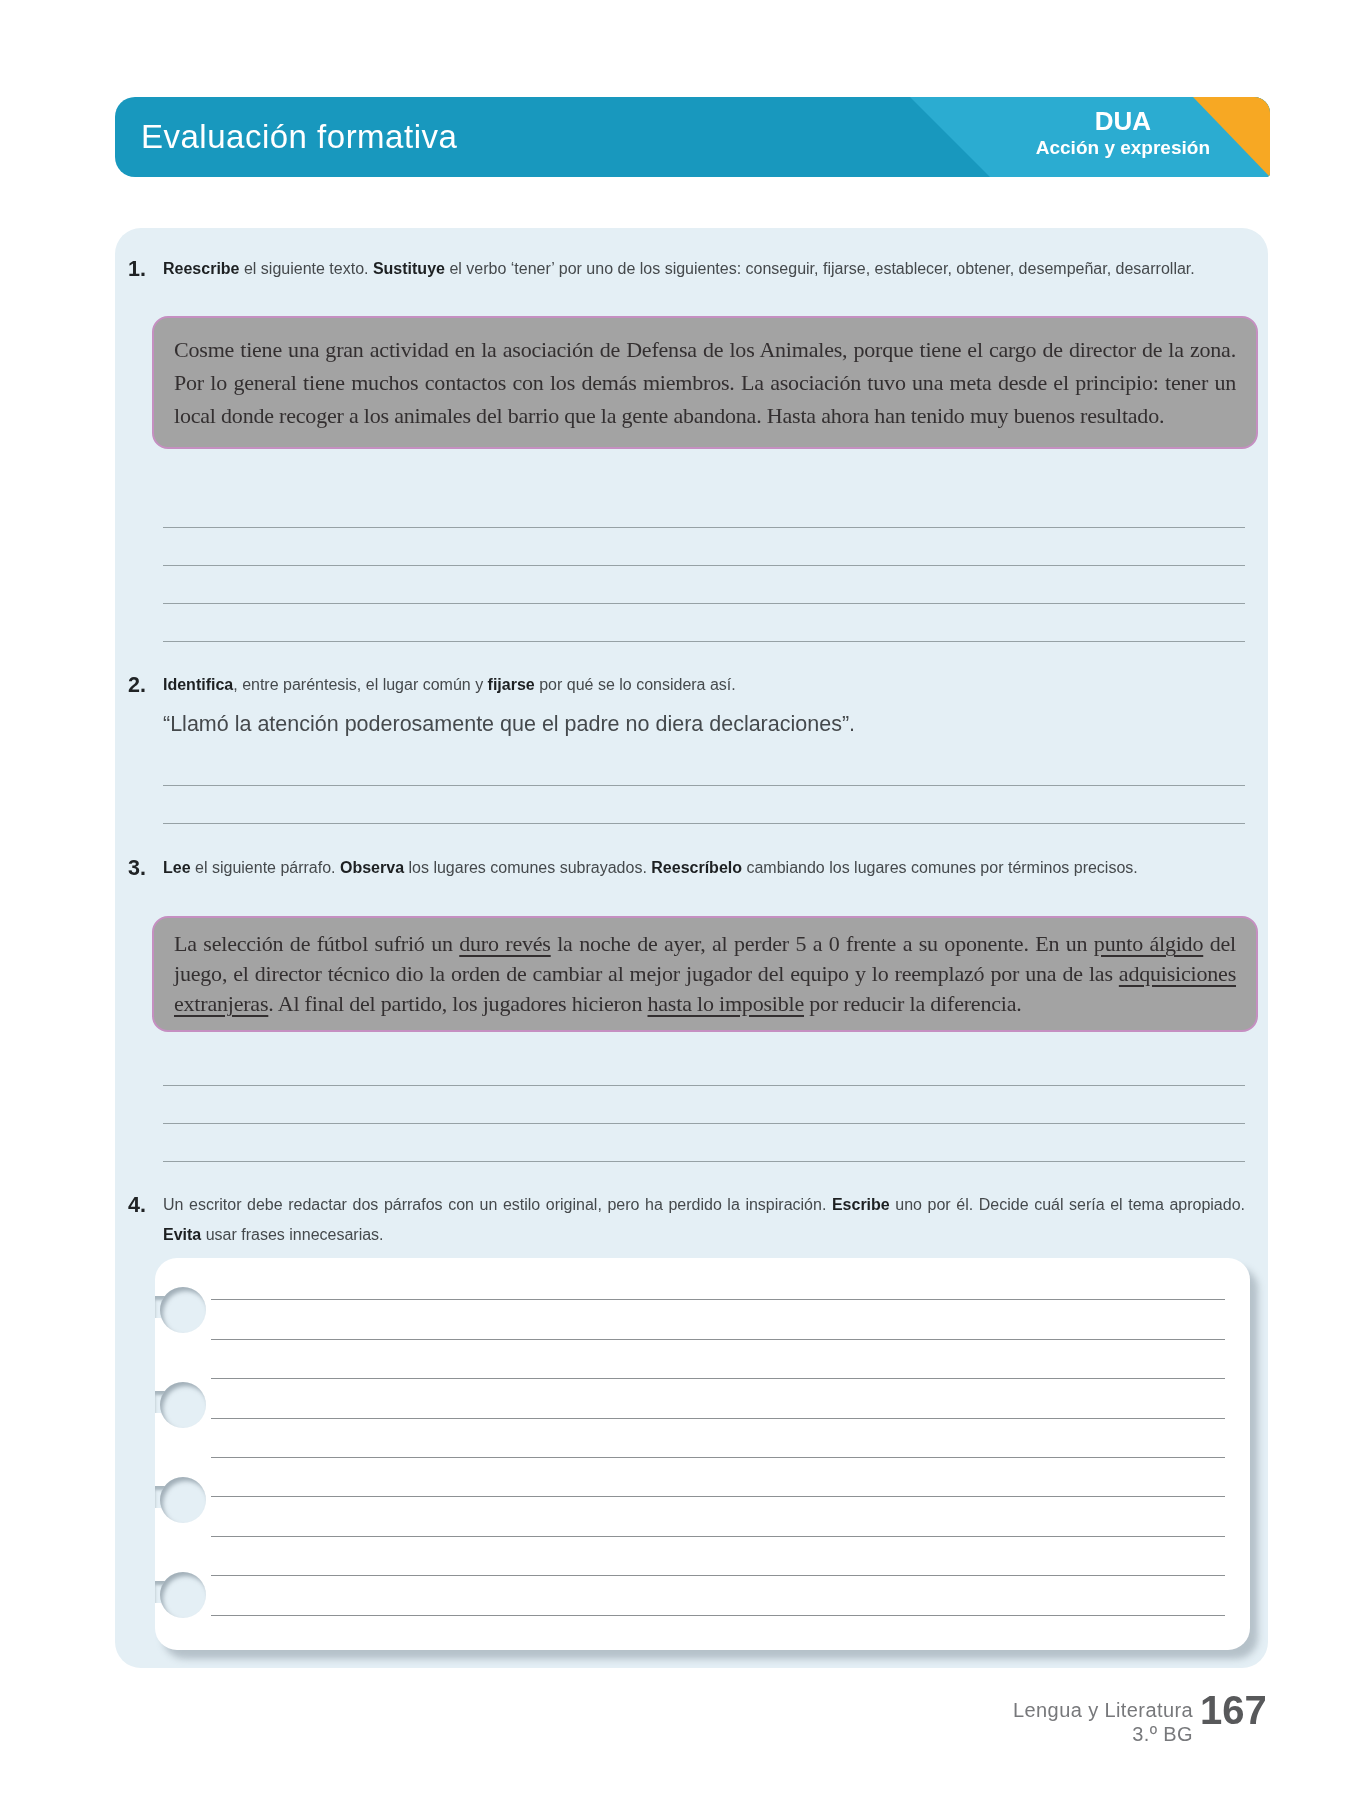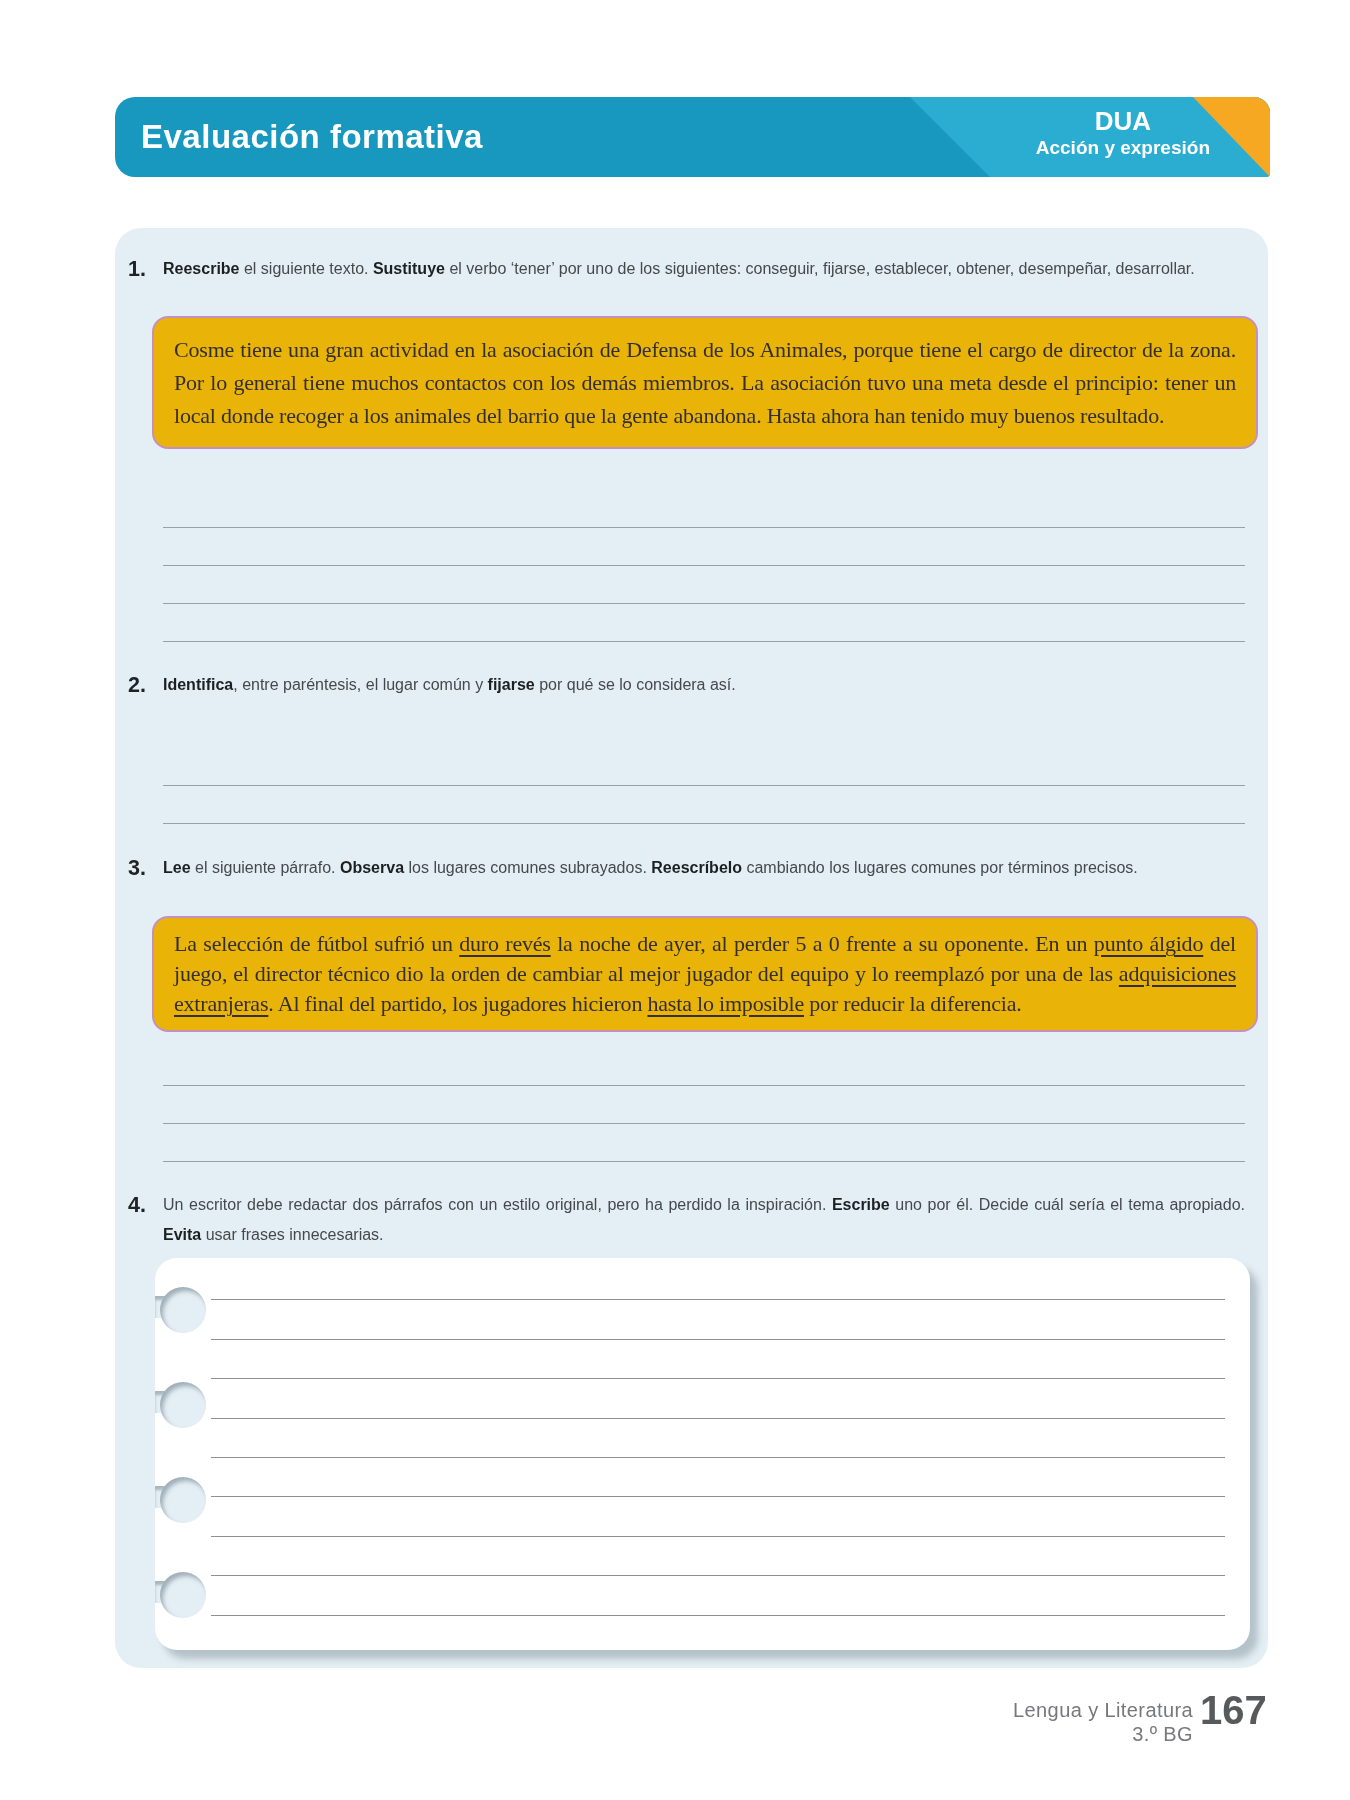--- a/index.html
+++ b/index.html
@@ -17,40 +17,40 @@
   .banner-light {
     position:absolute; inset:0; background:var(--banner-light-teal);
     clip-path:polygon(795px 0, 100% 0, 100% 100%, 875px 100%);
   }
   .banner-corner {
     position:absolute; right:0; top:0; width:77px; height:80px;
     background:var(--corner-orange); clip-path:polygon(0 0, 100% 0, 100% 100%);
   }
   .banner-title {
     position:absolute; left:26px; top:50%; transform:translateY(-50%);
-    margin:0; font-size:33px; font-weight:700; letter-spacing:.5px; color:#fff;
+    margin:0; font-size:33px; font-weight:400; letter-spacing:.5px; color:#fff;
   }
   .dua { position:absolute; right:60px; top:9px; text-align:center; color:#fff; }
   .dua-title { font-size:26px; font-weight:700; line-height:30px; }
   .dua-sub { font-size:19px; font-weight:700; line-height:24px; }
 
   
   .panel {
     position:absolute; left:115px; top:228px; width:1153px; height:1440px;
     background:var(--panel-blue); border-radius:26px;
   }
 
   .ex { position:absolute; left:13px; right:23px; display:flex; }
   .num { width:35px; font-weight:700; color:#202325; font-size:21.5px; line-height:30px; }
   .prompt { flex:1; font-size:16px; line-height:30px; text-align:justify; }
   .prompt .b { font-weight:700; color:#1d2022; }
   .u { text-decoration:underline; text-decoration-thickness:1.5px; text-underline-offset:4px; }
 
   .textbox {
-    position:absolute; left:37px; right:10px; background:#eab308;
+    position:absolute; left:37px; right:10px; background:#a3a3a3;
     border:2px solid var(--box-border-pink); border-radius:16px;
     font-family:"Liberation Serif", serif; color:#332F30; text-align:justify;
     letter-spacing:-0.2px;
   }
   .textbox.one { top:88px; font-size:22px; line-height:33px; padding:15px 20px; }
   .textbox.three { top:688px; font-size:22px; line-height:30px; padding:11px 20px; }
 
   .answer-lines { position:absolute; left:48px; right:23px; }
   .answer-line { height:37px; border-bottom:1.5px solid #96A1A5; }
 
@@ -109,20 +109,21 @@
       <div class="answer-line"></div>
       <div class="answer-line"></div>
       <div class="answer-line"></div>
       <div class="answer-line"></div>
     </div>
 
   <div class="ex" style="top:442px">
     <div class="num">2.</div>
     <div class="prompt"><span class="b">Identifica</span><span>, entre paréntesis, el lugar común y </span><span class="b">fijarse</span><span> por qué se lo considera así.</span></div>
   </div>
+  <div class="quote" style="top:484px">“Llamó la atención poderosamente que el padre no diera declaraciones”.</div>
   <div class="answer-lines" style="top:520px">
       <div class="answer-line"></div>
       <div class="answer-line"></div>
     </div>
 
   <div class="ex" style="top:625px">
     <div class="num">3.</div>
     <div class="prompt"><span class="b">Lee</span><span> el siguiente párrafo. </span><span class="b">Observa</span><span> los lugares comunes subrayados. </span><span class="b">Reescríbelo</span><span> cambiando los lugares comunes por términos precisos.</span></div>
   </div>
   <div class="textbox three"><span>La selección de fútbol sufrió un </span><span class="u">duro revés</span><span> la noche de ayer, al perder 5 a 0 frente a su oponente. En un </span><span class="u">punto álgido</span><span> del juego, el director técnico dio la orden de cambiar al mejor jugador del equipo y lo reemplazó por una de las </span><span class="u">adquisiciones extranjeras</span><span>. Al final del partido, los jugadores hicieron </span><span class="u">hasta lo imposible</span><span> por reducir la diferencia.</span></div>

